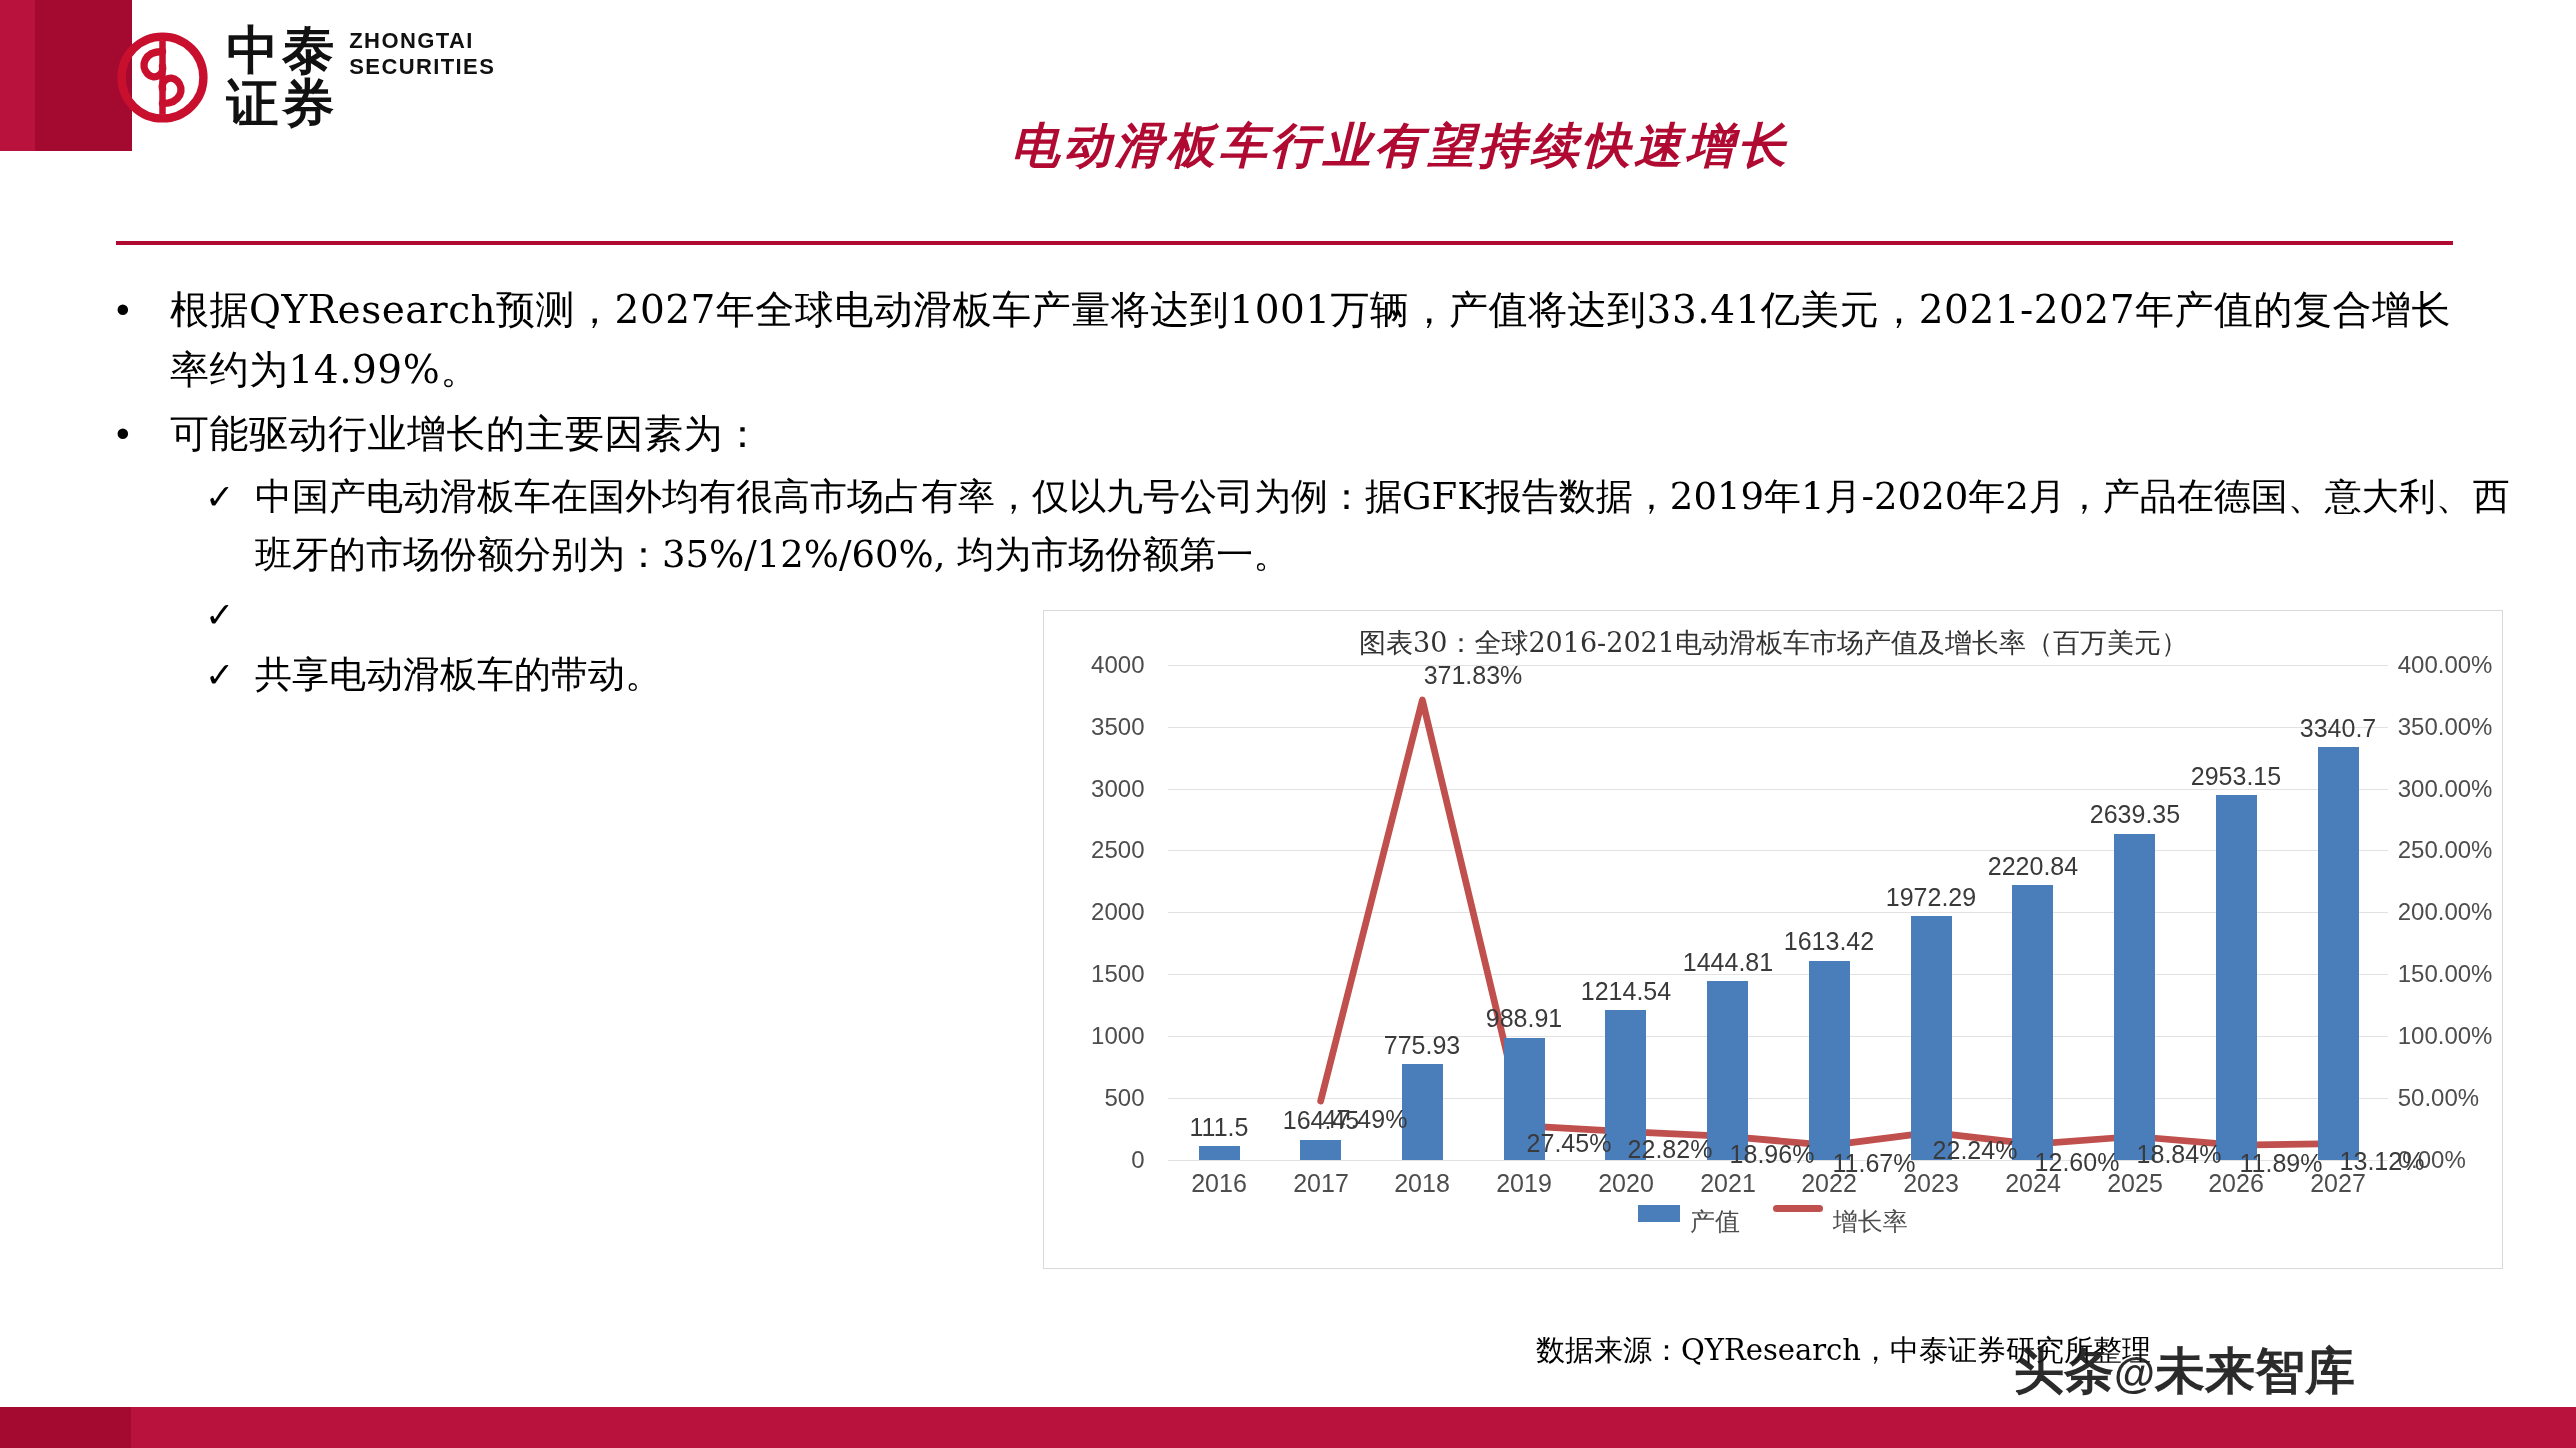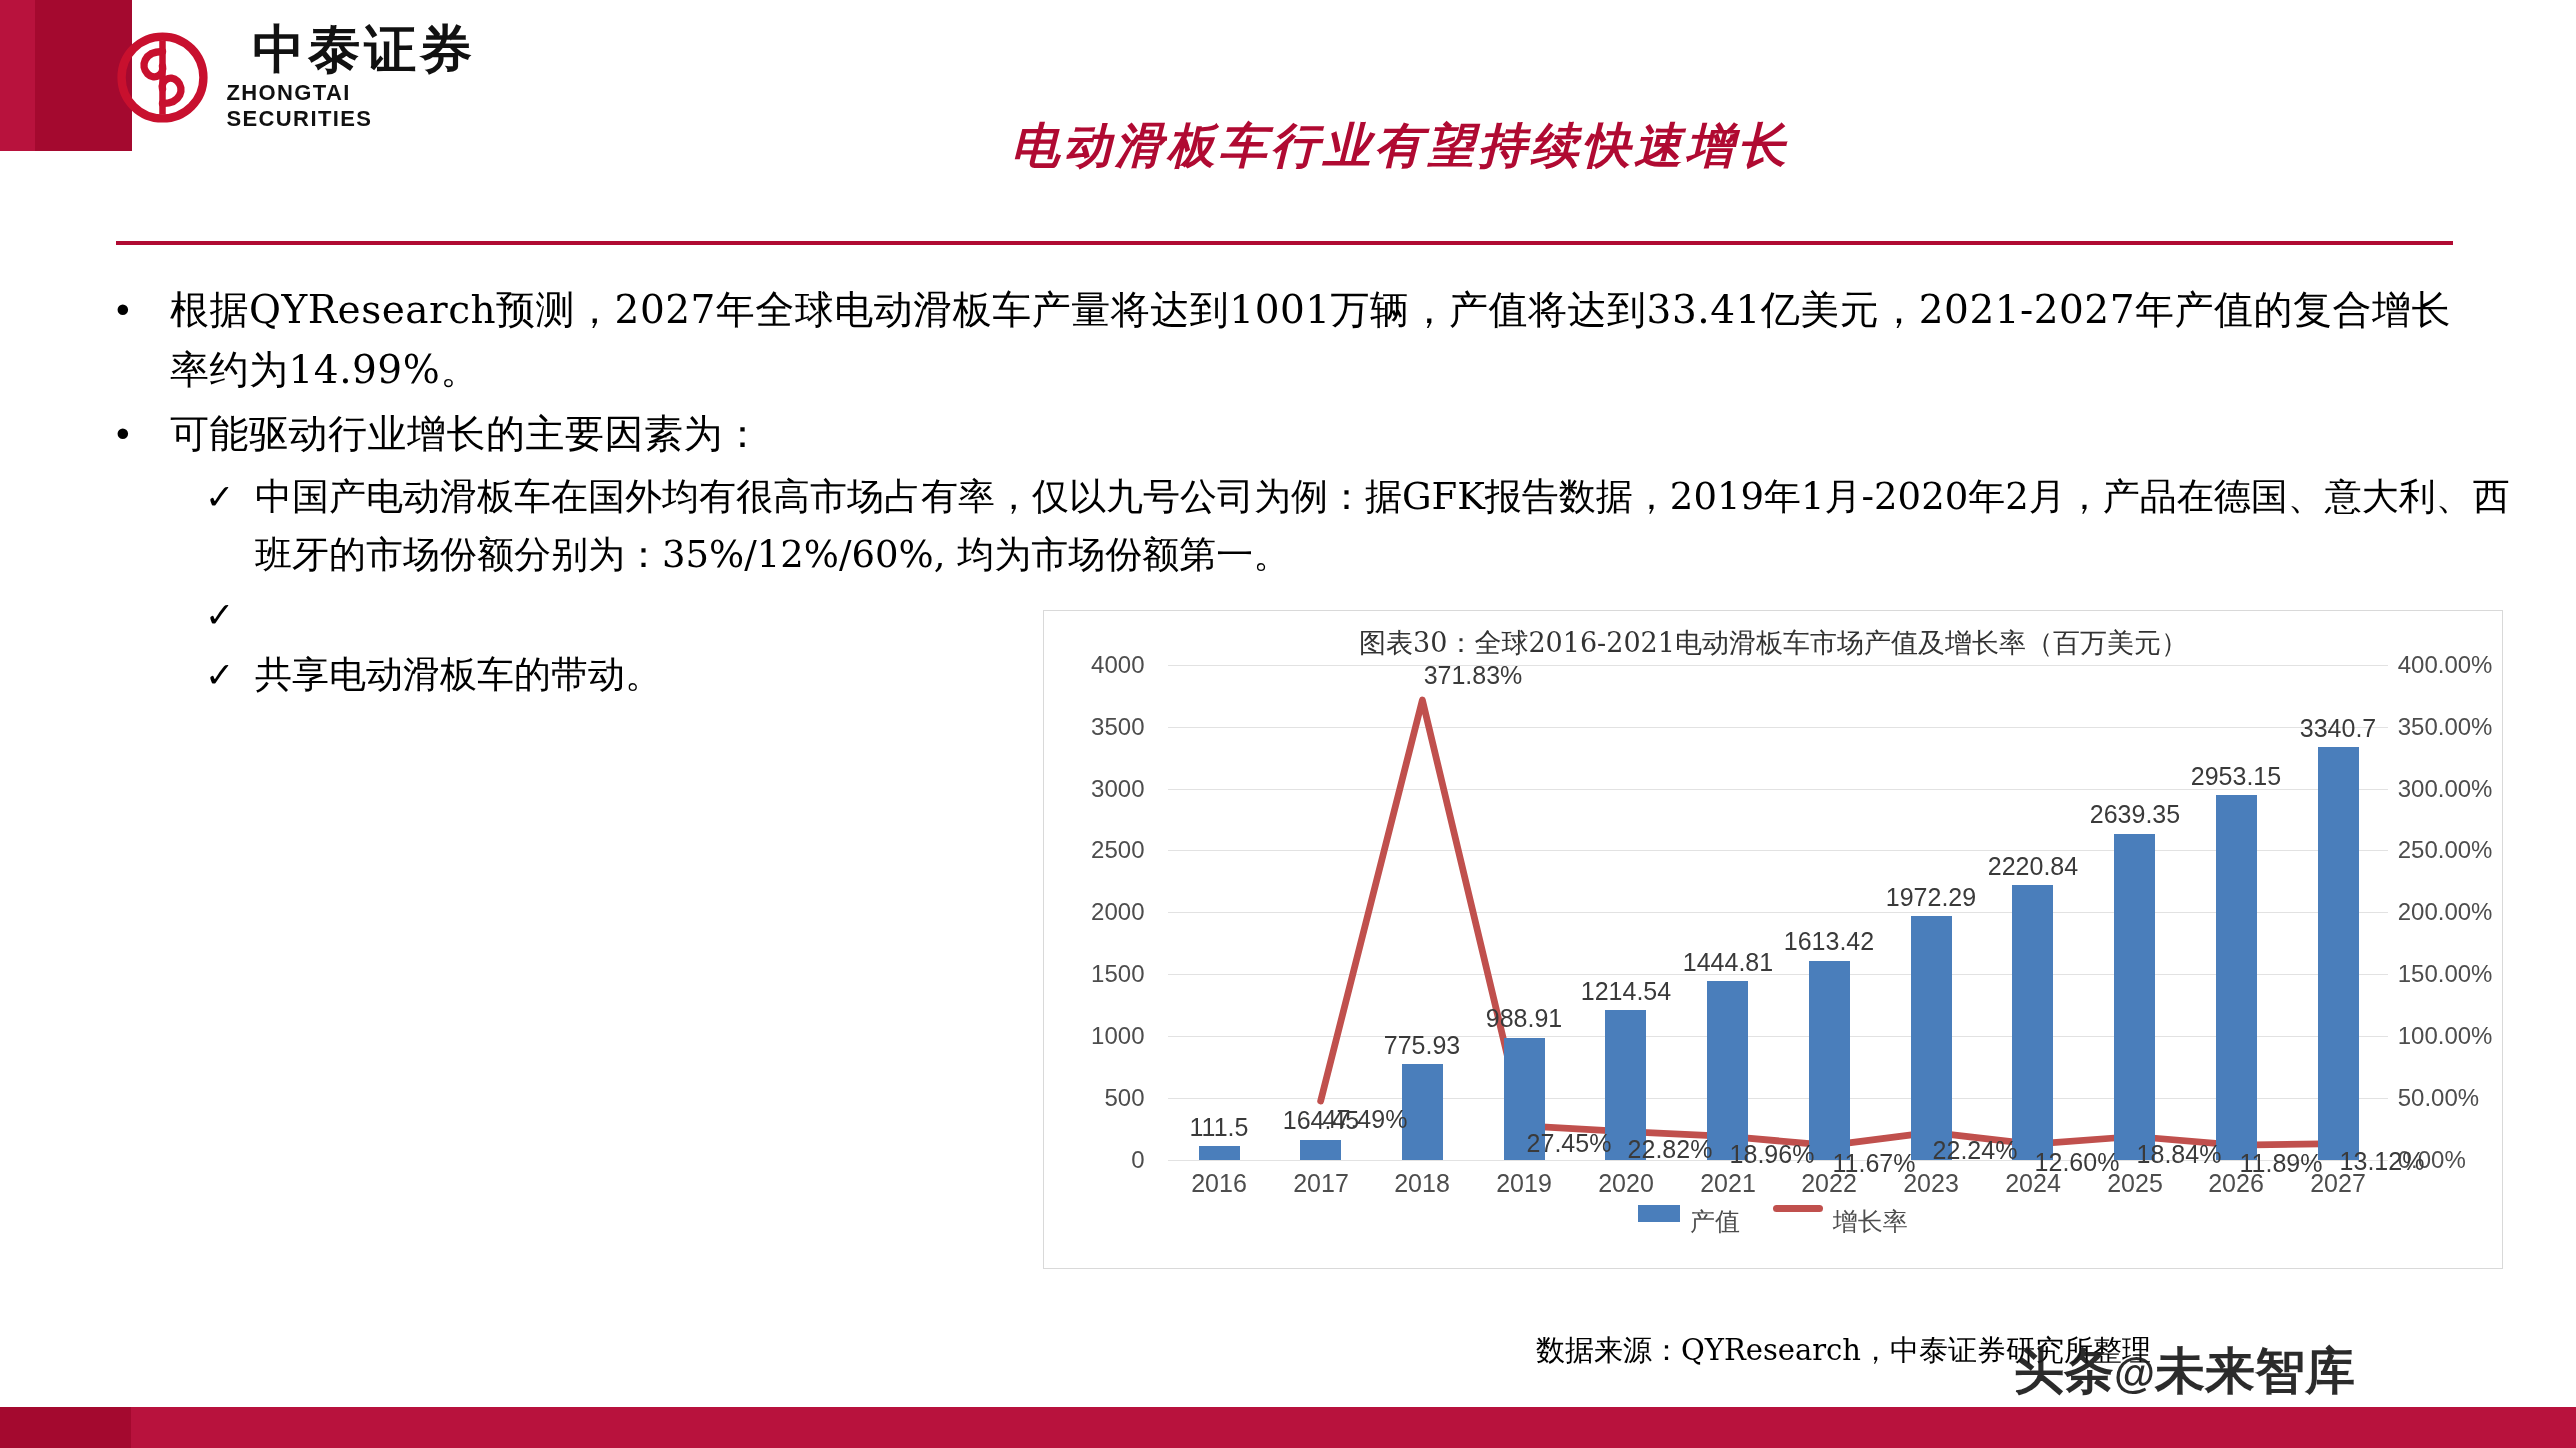--- a/index.html
+++ b/index.html
@@ -9,21 +9,21 @@
     font-family:"Liberation Serif", serif;
     overflow:hidden;position:relative;
   }
 
   
   .top-accent-outer{position:absolute;left:0;top:0;width:35px;height:151px;background:#b8123d;}
   .top-accent-inner{position:absolute;left:35px;top:0;width:97px;height:151px;background:#a4092f;}
 
   .logo-wrap{position:absolute;left:116px;top:19.3px;width:386px;height:116px;display:flex;align-items:center;gap:17.4px;}
   .logo-mark{width:93px;height:93px;position:relative;flex:0 0 auto;}
-  .logo-text{display:flex;flex-direction:column;justify-content:center;align-items:center;}
+  .logo-text{display:flex;flex-direction:row;justify-content:center;}
   .logo-cn{font-family:"Liberation Sans",sans-serif;font-weight:bold;font-size:52px;letter-spacing:3.9px;color:#111;line-height:1.02;}
   .logo-en{font-family:"Liberation Sans",sans-serif;font-weight:bold;font-size:22px;letter-spacing:1.4px;color:#111;margin-top:3.9px;}
 
   .page-title{
     position:absolute;left:676px;top:114px;width:1449px;
     text-align:center;
     font-family:"DejaVu Serif", serif;
     font-weight:bold;font-style:italic;
     font-size:48px;letter-spacing:3.9px;
     color:#b00a32;

